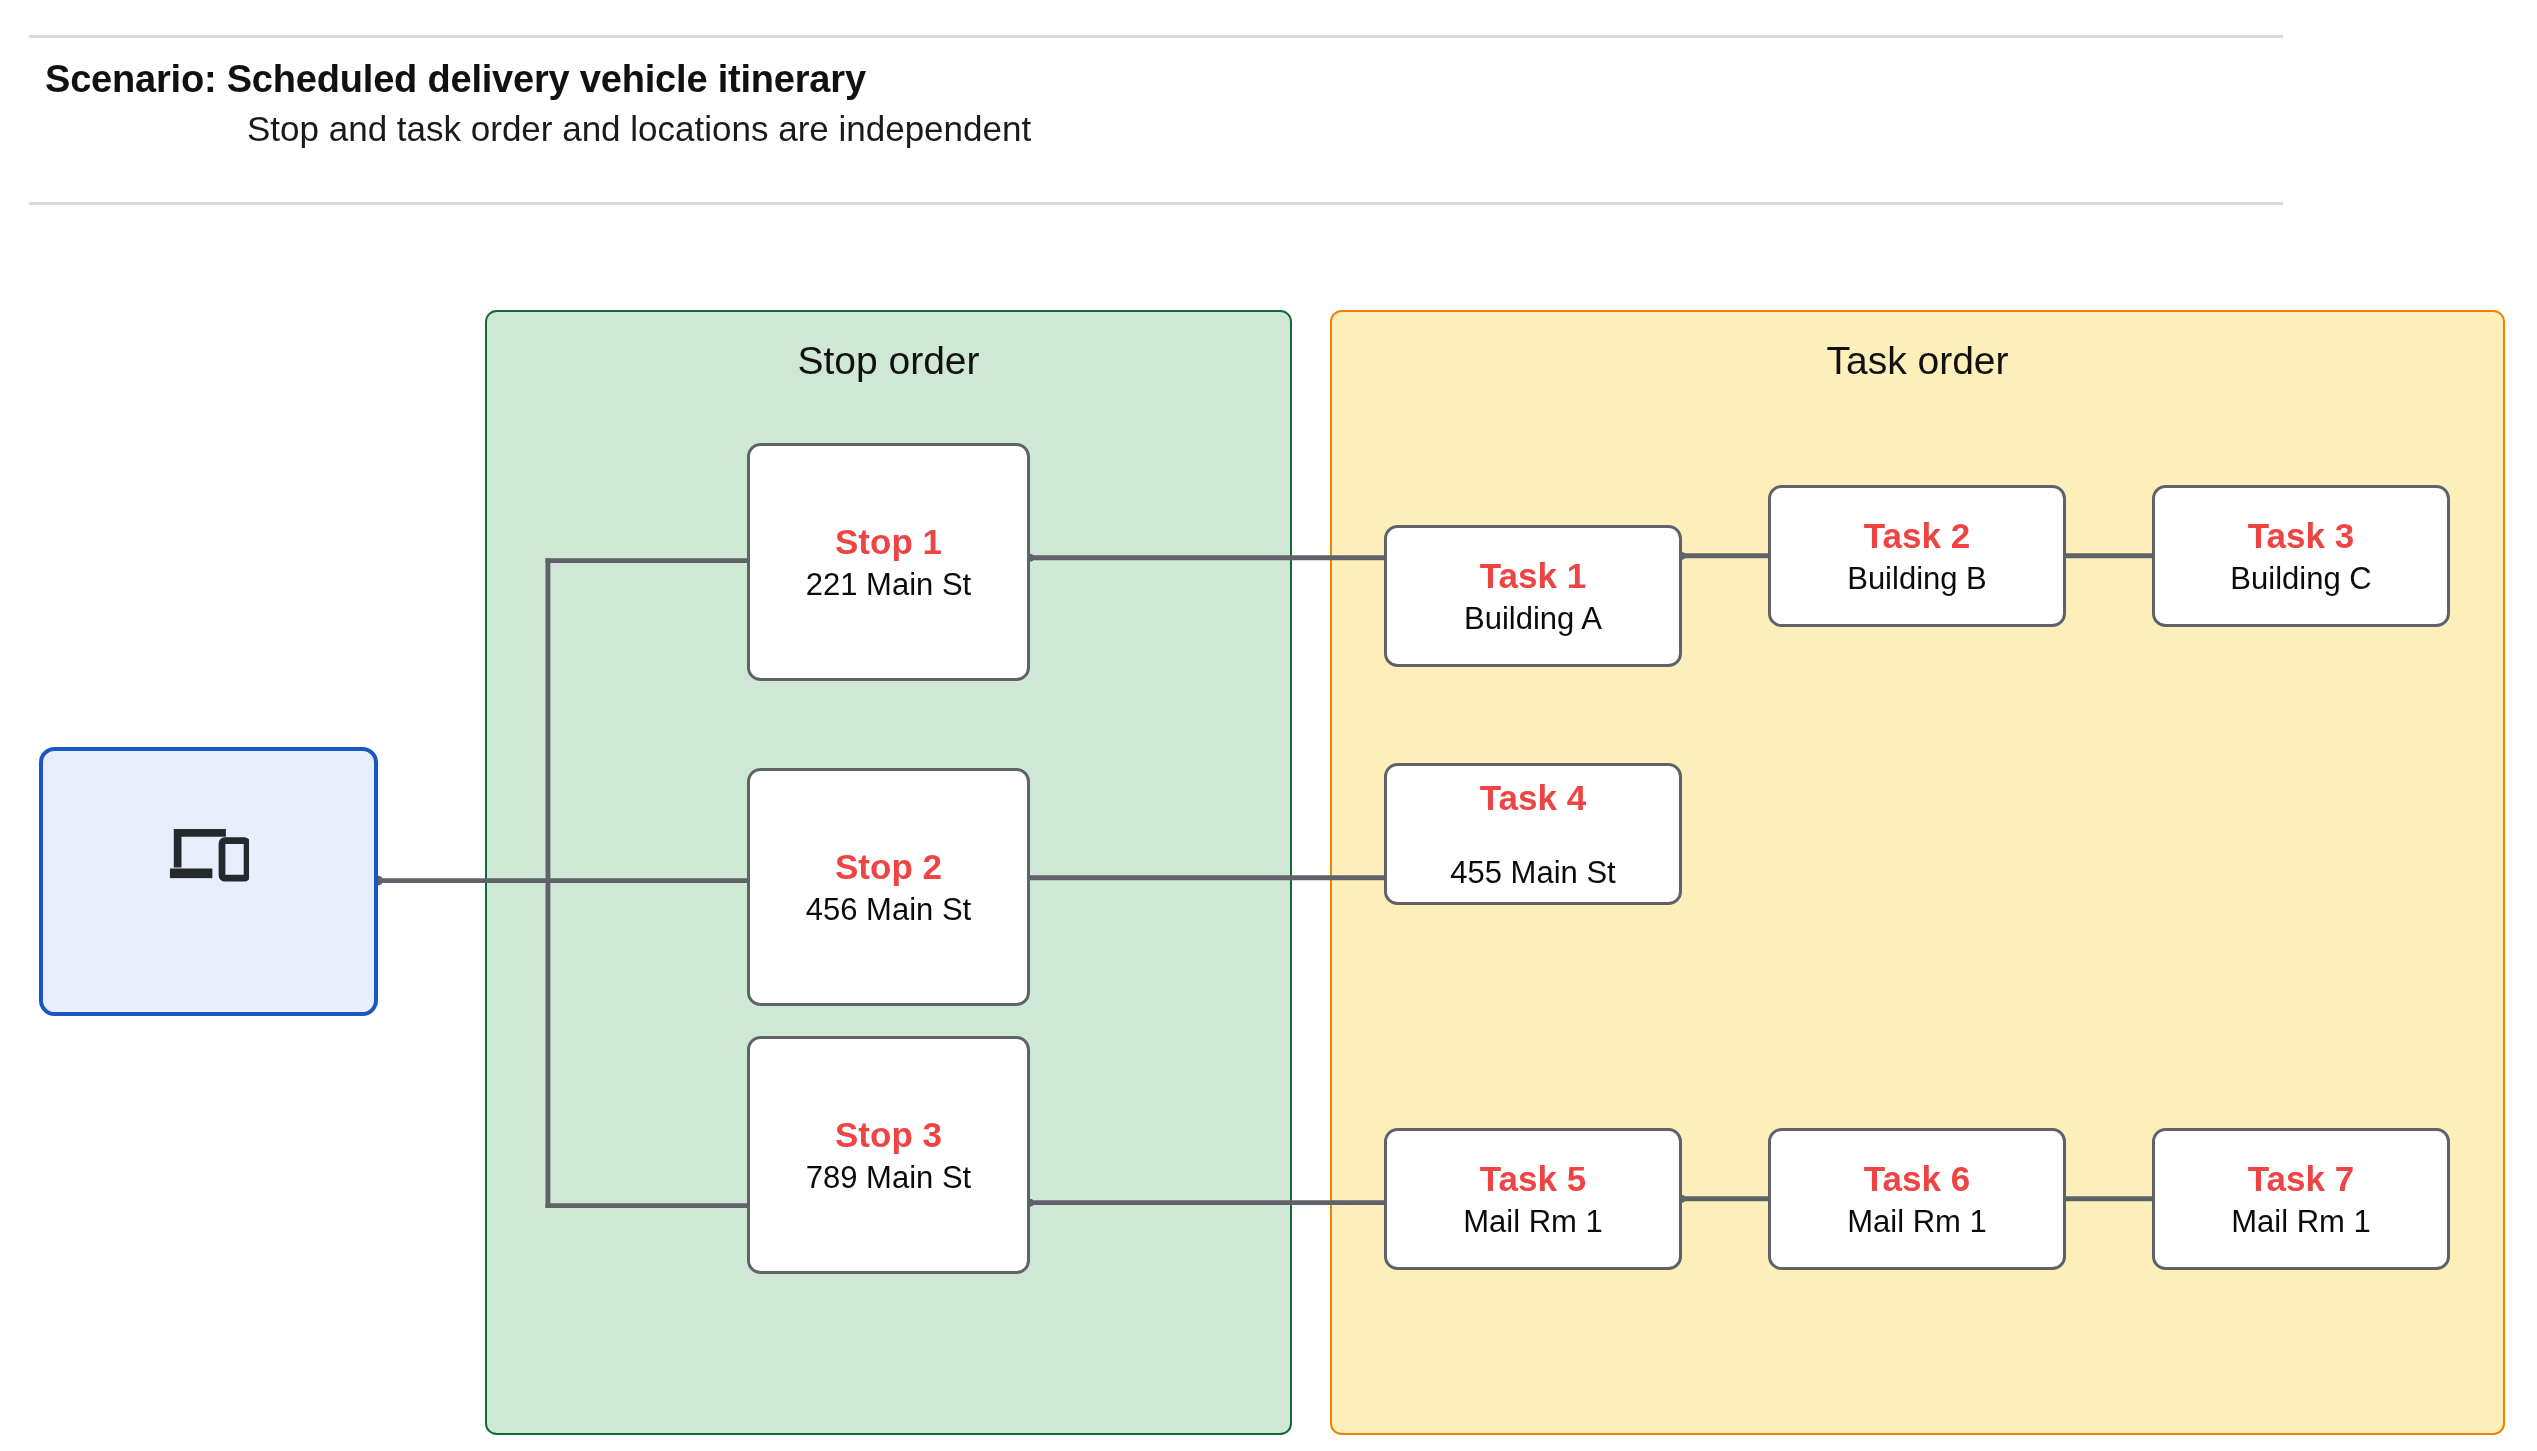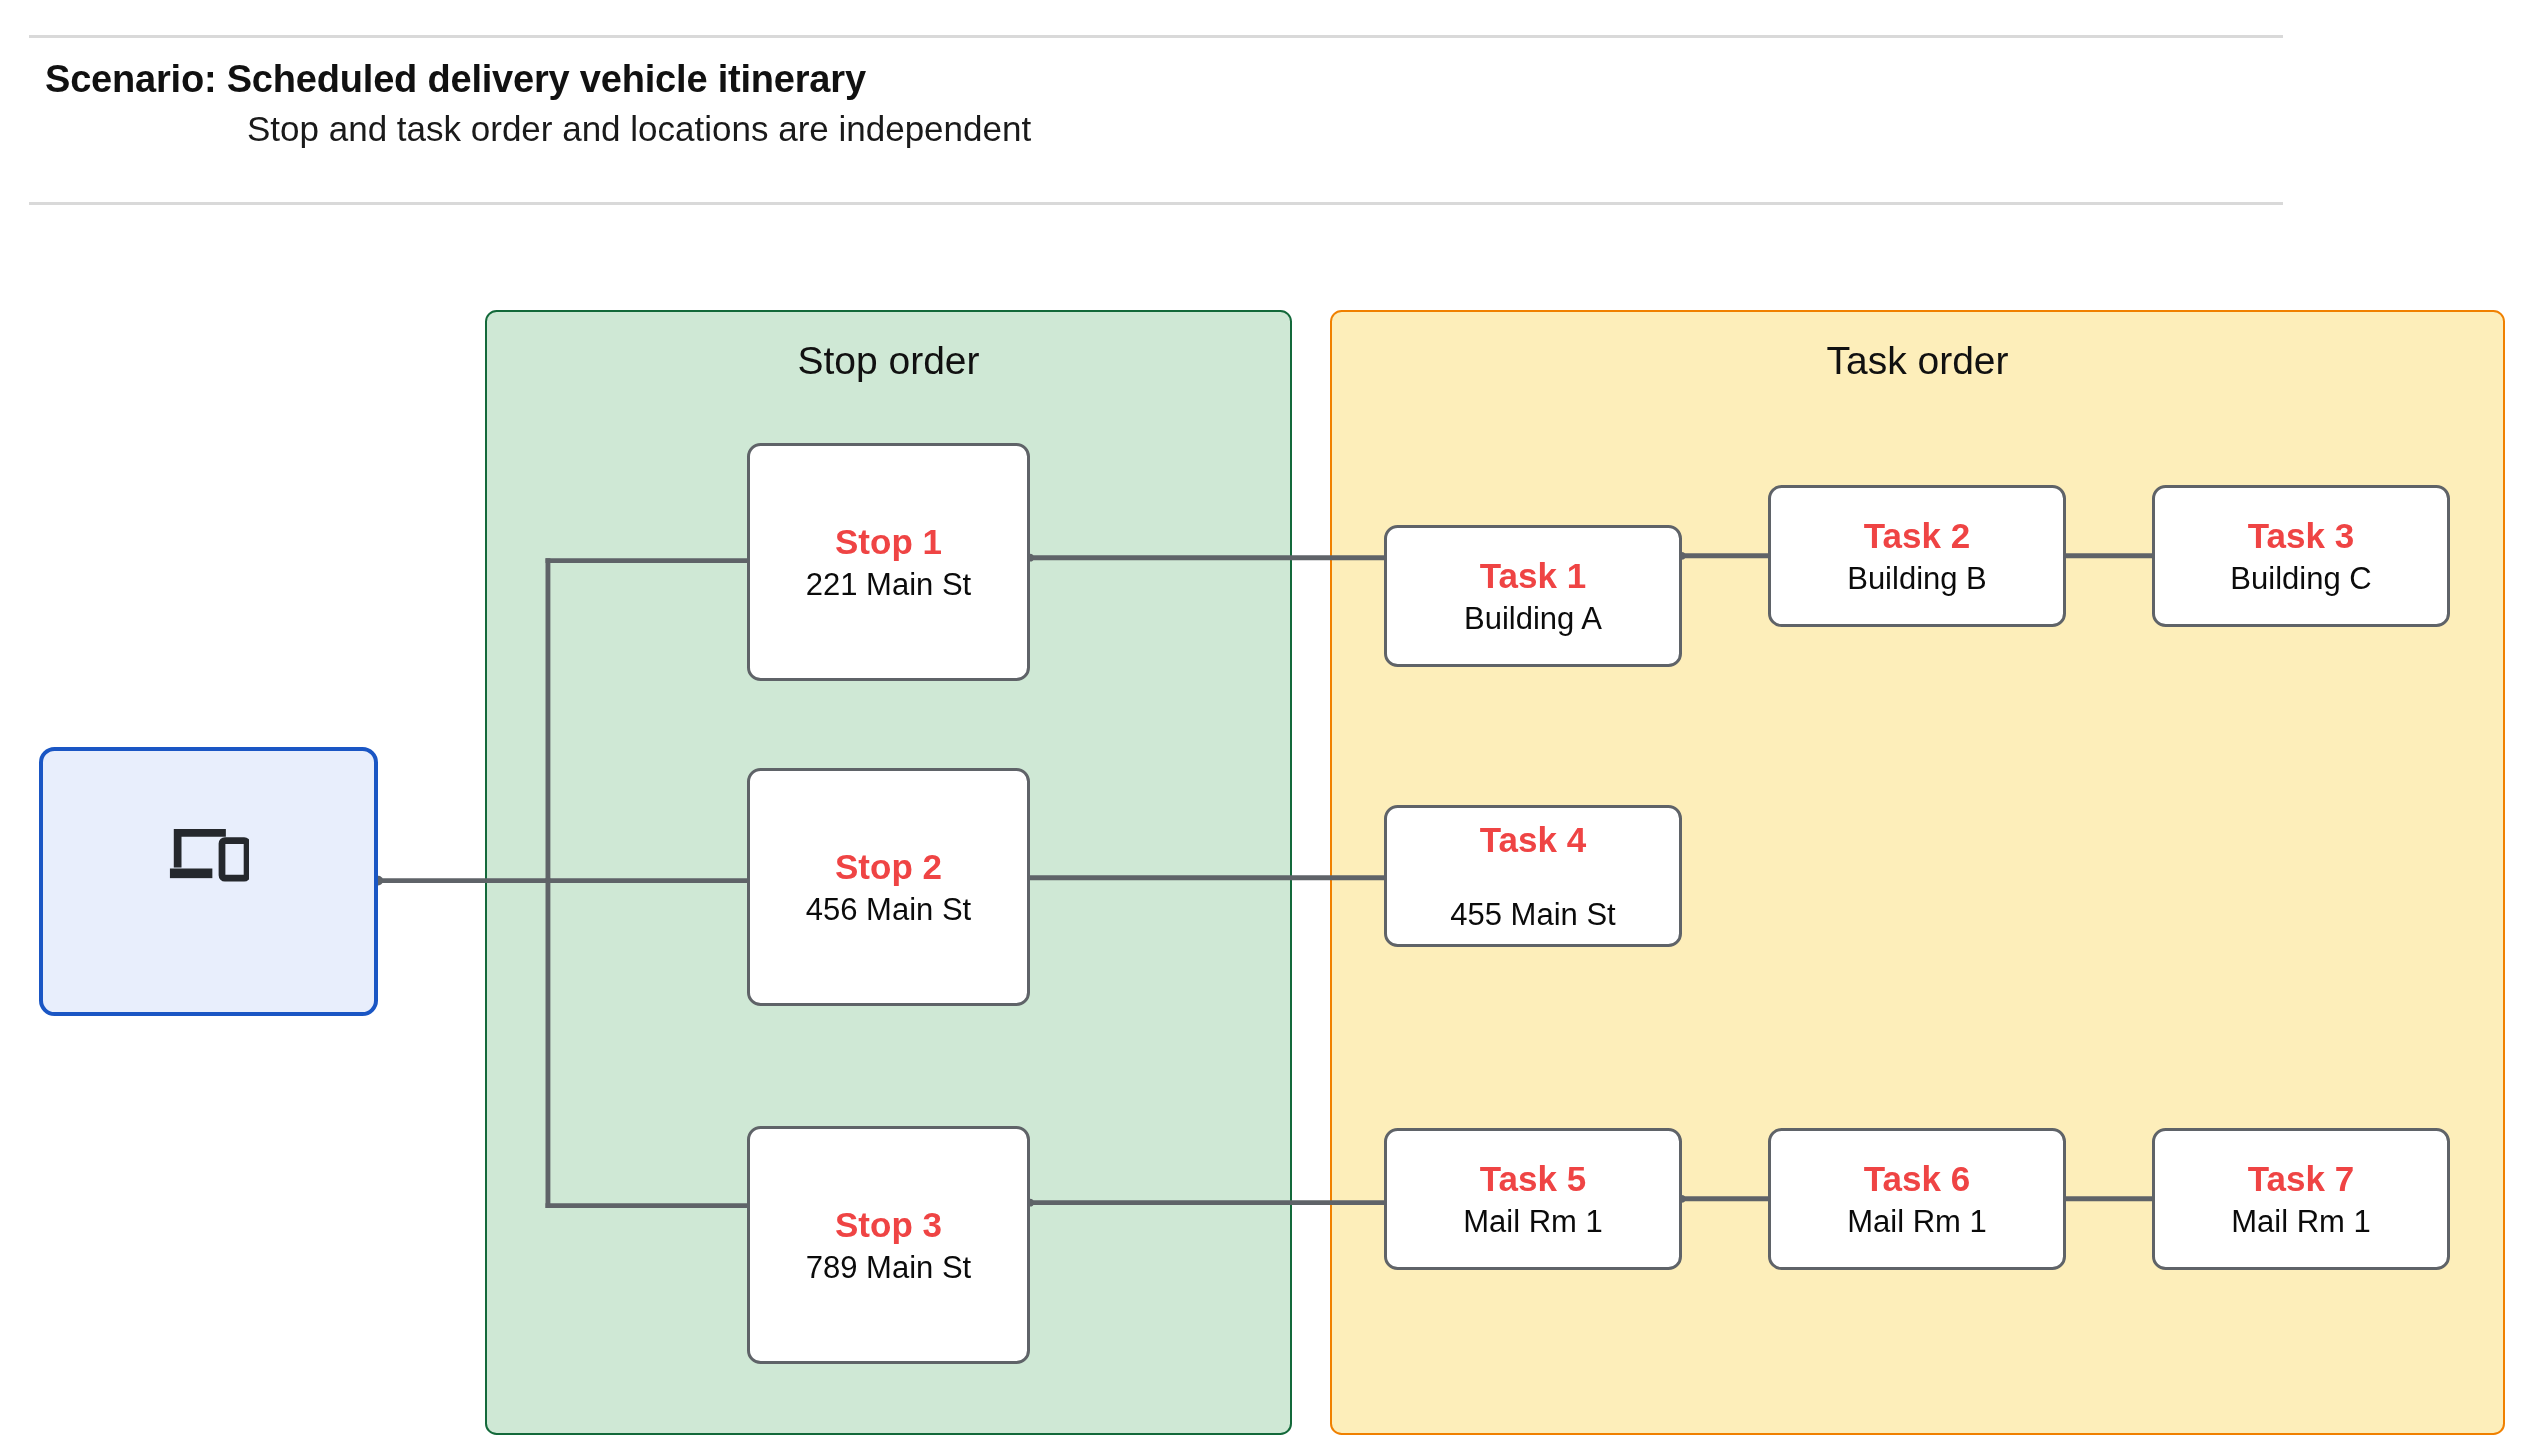--- a/index.html
+++ b/index.html
@@ -108,27 +108,27 @@
     font-size: 31px;
     font-weight: normal;
     color: #0b0b0b;
     line-height: 1.2;
     margin-top: 3.9px;
   }
 
   .stop-node { width: 283px; height: 238px; }
   #stop-1 { left: 747px; top: 443px; }
   #stop-2 { left: 747px; top: 768px; }
-  #stop-3 { left: 747px; top: 1126px; }
+  #stop-3 { left: 747px; top: 1036px; }
 
   .task-node { width: 298px; height: 142px; }
   #task-1 { left: 1384px; top: 485px; margin-top: 40px; }
   #task-2 { left: 1768px; top: 485px; }
   #task-3 { left: 2152px; top: 485px; }
-  #task-4 { left: 1384px; top: 805px; gap: 32px; }
+  #task-4 { left: 1384px; top: 763px; gap: 32px; }
   #task-5 { left: 1384px; top: 1128px; }
   #task-6 { left: 1768px; top: 1128px; }
   #task-7 { left: 2152px; top: 1128px; }
 
   
   #vehicle-node {
     position: absolute;
     left: 39px;
     top: 747px;
     width: 339px;

